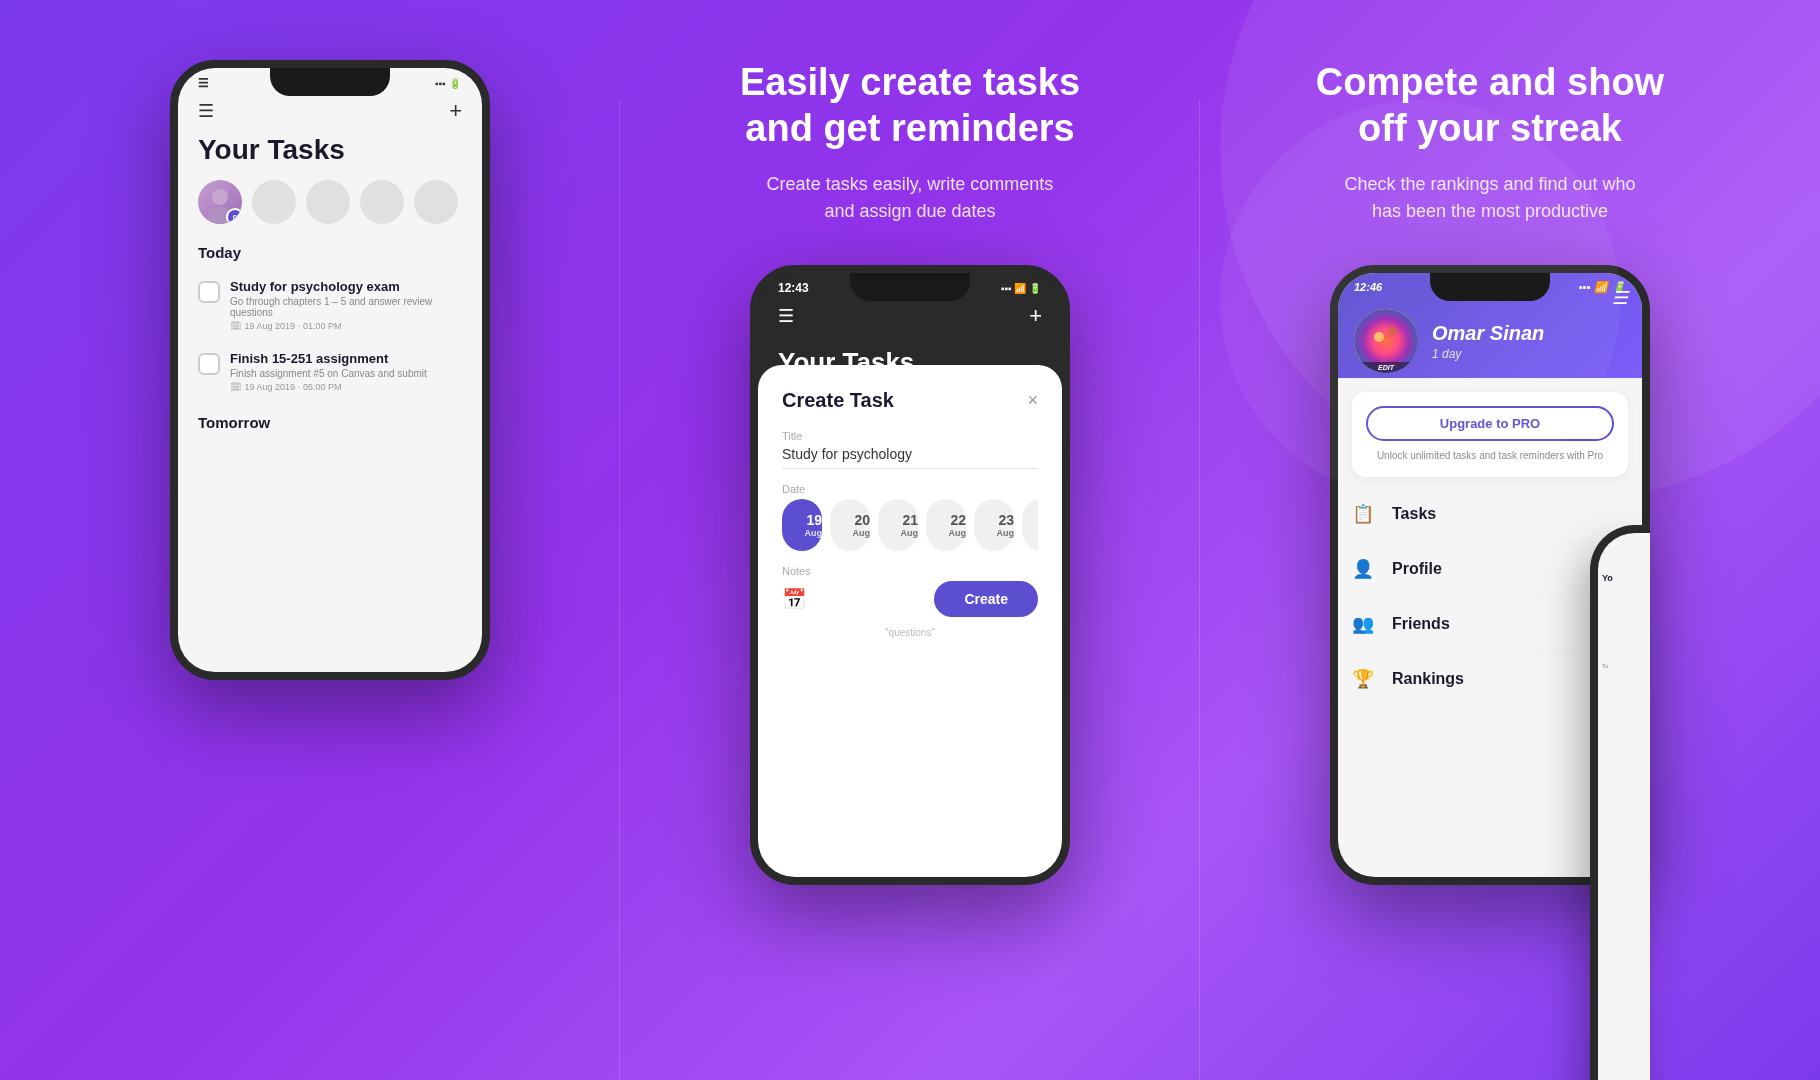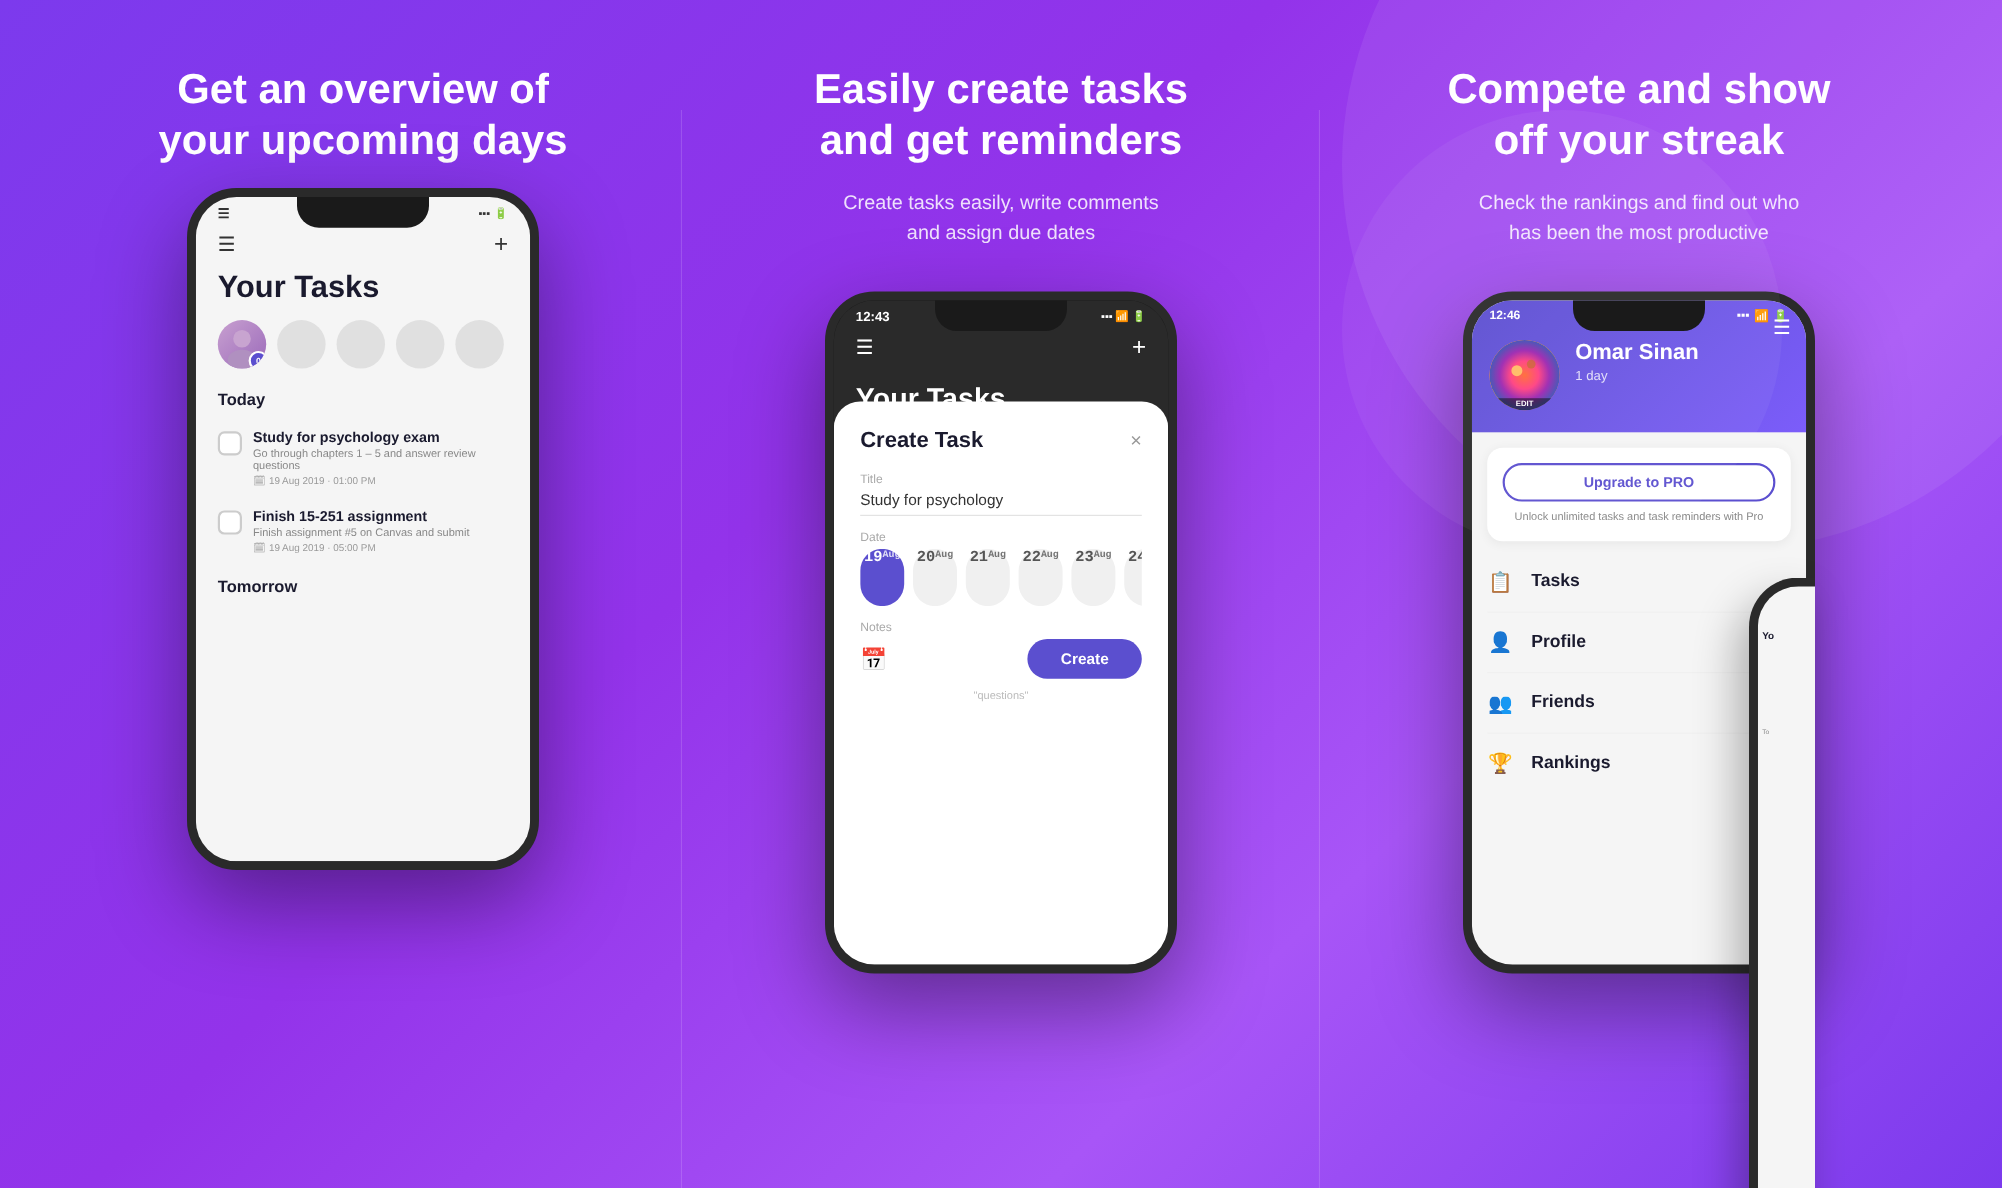--- a/index.html
+++ b/index.html
@@ -253,26 +253,26 @@
       display: flex;
       gap: 8px;
       margin-bottom: 14px;
       overflow: hidden;
     }
     .date-chip {
       min-width: 40px;
       height: 52px;
       border-radius: 20px;
       display: flex;
-      align-items: flex-start;
+      flex-direction: column;
+      align-items: flex-end;
       justify-content: center;
       font-size: 11px;
       font-weight: 700;
       flex-shrink: 0;
-      font-family: Liberation Mono, monospace;
     }
     .date-chip.active {
       background: #5b4fcf;
       color: white;
     }
     .date-chip.inactive {
       background: #f0f0f0;
       color: #555;
     }
     .date-chip .day-num { font-size: 14px; font-weight: 800; }
@@ -310,24 +310,26 @@
       color: #bbb;
       margin-top: 10px;
     }
 
     
     .phone3-screen {
       background: #f5f5f5;
     }
     .profile-header {
       background: linear-gradient(135deg, #5b4fcf, #7c5dfa);
-      padding: 36px 16px 20px;
-      display: flex;
+      padding: 36px 16px 5px;
+      display: flex;
+      align-items: center;
       gap: 14px;
       position: relative;
+      font-style: italic;
     }
     .profile-avatar {
       width: 64px; height: 64px;
       border-radius: 50%;
       background: linear-gradient(135deg, #ff6b6b, #ffa500, #9333ea);
       position: relative;
       flex-shrink: 0;
       overflow: hidden;
     }
     .profile-avatar-edit {
@@ -422,21 +424,20 @@
       background: #f5f5f5;
       overflow: hidden;
     }
   </style>
 </head>
 <body>
 
 <div class="page-container">
 
   <div class="feature-column">
-    <h2 class="feature-title">Get an overview of<br>your upcoming days</h2>
 
     <div class="phone">
       <div class="phone-notch"></div>
       <div class="phone-screen">
 
         <div class="status-bar light">
           <span style="font-size:12px;font-weight:700;color:#333;">☰</span>
           <div class="status-icons">
             <span>▪▪▪</span>
             <span>🔋</span>

